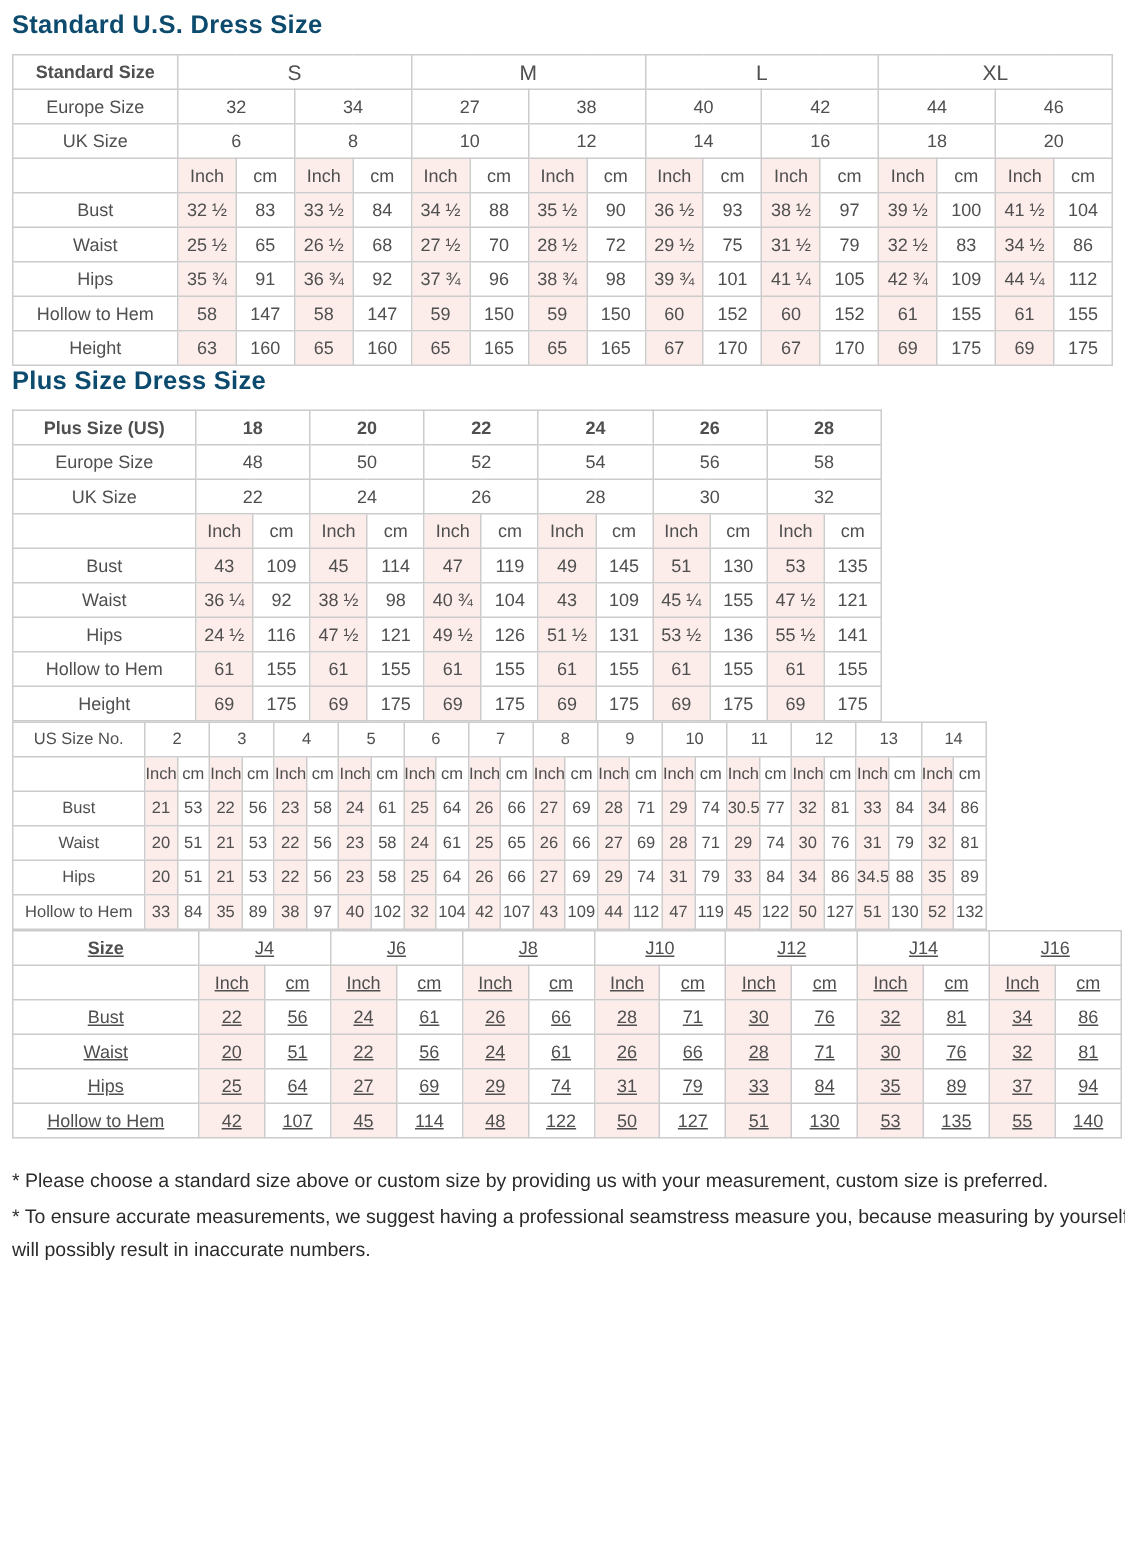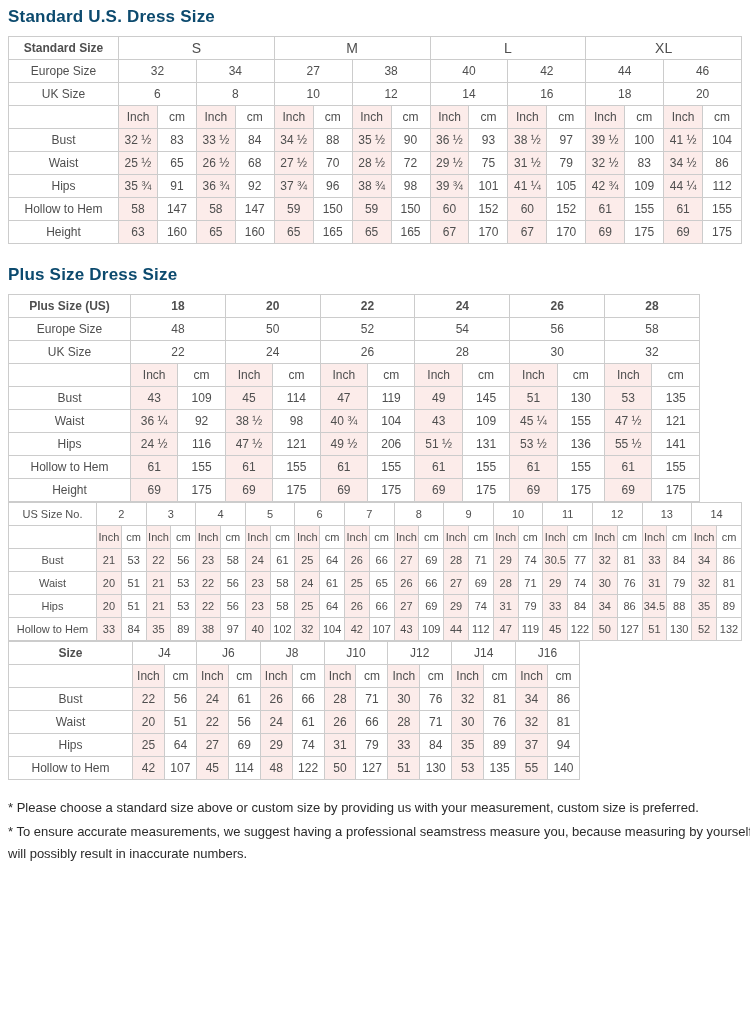--- a/index.html
+++ b/index.html
@@ -11,21 +11,21 @@
     width: 750px;
   }
   .wrap { width: 744px; padding: 7px 0 0 8px; }
   h2.sec-title {
     color: #0c4a6e;
     font-size: 17px;
     font-weight: bold;
     margin: 0 0 9px 0;
     letter-spacing: 0.2px;
   }
-  h2.mt { margin-top: 21px; }
+  h2.mt { }
   table {
     border-collapse: collapse;
     table-layout: fixed;
     empty-cells: show;
   }
   td {
     border: 1px solid #cccccc;
     text-align: center;
     vertical-align: middle;
     font-size: 12px;
@@ -33,26 +33,26 @@
     padding: 0 1px;
     overflow: hidden;
     white-space: nowrap;
   }
   .pink { background: #fcecea; }
   tr.strong td { font-weight: bold; }
   td.strong { font-weight: bold; }
   td.grp { font-size: 14px; }
   .t1 { width: 734px; }
   .t1 td.lbl { width: 110px; }
-  .t2 { width: 692px; }
+  .t2 { width: 580px; }
   .t2 td.lbl { width: 122px; }
-  .t3 { width: 734px; }
+  .t3 { width: 650px; }
   .t3 td { font-size: 11px; padding: 0; }
   .t3 td.lbl { width: 88px; }
-  .t4 { width: 572px; }
+  .t4 { width: 740px; text-decoration: underline; }
   .t4 td.lbl { width: 124px; }
   .notes { margin-top: 17px; color: #2b2b2b; font-size: 13px; width: 745px; }
   .notes p { margin: 0 0 3px 0; line-height: 1.65; }
 </style>
 </head>
 <body>
 
 <div class="wrap">
 
   <h2 class="sec-title">Standard U.S. Dress Size</h2>
@@ -279,21 +279,21 @@
           <td class="pink">47 ½</td>
           <td>121</td>
         </tr>
         <tr>
           <td class="lbl">Hips</td>
           <td class="pink">24 ½</td>
           <td>116</td>
           <td class="pink">47 ½</td>
           <td>121</td>
           <td class="pink">49 ½</td>
-          <td>206</td>
+          <td>126</td>
           <td class="pink">51 ½</td>
           <td>131</td>
           <td class="pink">53 ½</td>
           <td>136</td>
           <td class="pink">55 ½</td>
           <td>141</td>
         </tr>
         <tr>
           <td class="lbl">Hollow to Hem</td>
           <td class="pink">61</td>

